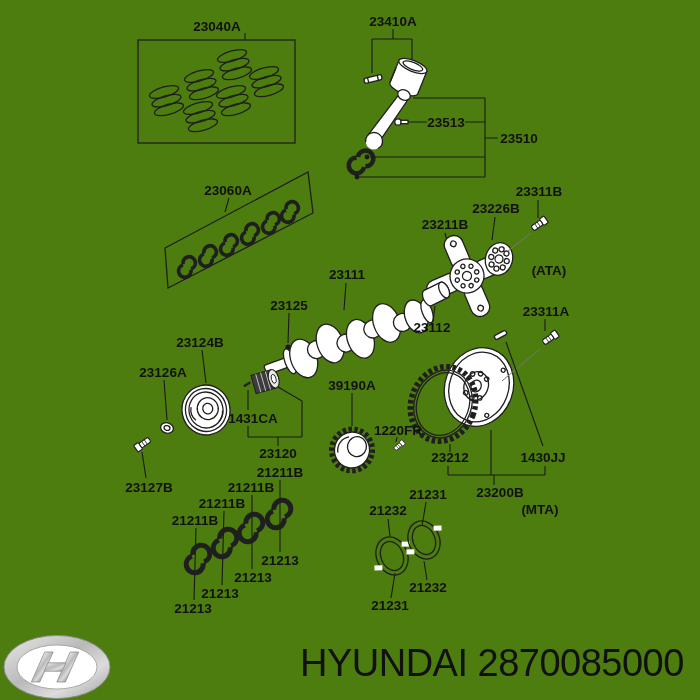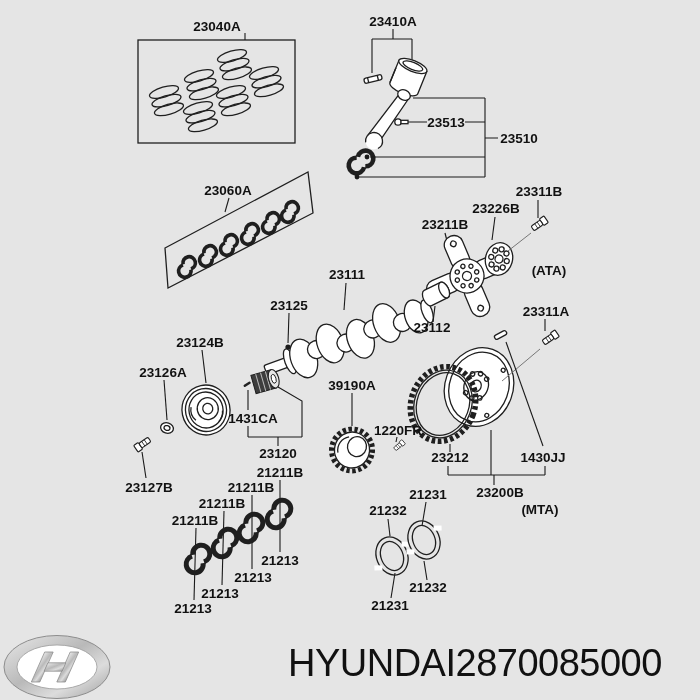--- a/index.html
+++ b/index.html
@@ -1,23 +1,23 @@
 <!DOCTYPE html>
 <html><head>
 <meta charset="utf-8">
 <style>
   html,body{margin:0;padding:0;background:#fff;}
-  #stage{position:relative;width:700px;height:700px;background:#e5e5e5;overflow:hidden;
+  #stage{position:relative;width:700px;height:700px;background:#4d7c0f;overflow:hidden;
          font-family:"Liberation Sans", sans-serif;}
   svg text.lbl{font-family:"Liberation Sans",sans-serif;font-weight:bold;font-size:13.5px;fill:#111;}
   .ln{stroke:#1a1a1a;stroke-width:1.1;fill:none;}
   .pt{stroke:#1f1f1f;stroke-width:1.3;fill:#fff;}
   .ptn{stroke:#1f1f1f;stroke-width:1.3;fill:none;}
   .gray{stroke:#777;stroke-width:1;fill:none;}
-  #footer{position:absolute;left:288px;top:642px;display:flex;gap:0;
+  #footer{position:absolute;left:300px;top:642px;display:flex;gap:10px;
           font-size:38px;letter-spacing:-.5px;color:#111;white-space:nowrap;}
 </style>
 </head>
 <body>
 
 <div id="stage">
 <svg width="700" height="700" viewBox="0 0 700 700">
   <defs>
     <g id="shp">
       <circle cx="3.2" cy="-3.8" r="6.8" pathLength="100" stroke-dasharray="72 28" fill="none" stroke-width="4" transform="rotate(180 3.2 -3.8)"></circle>

